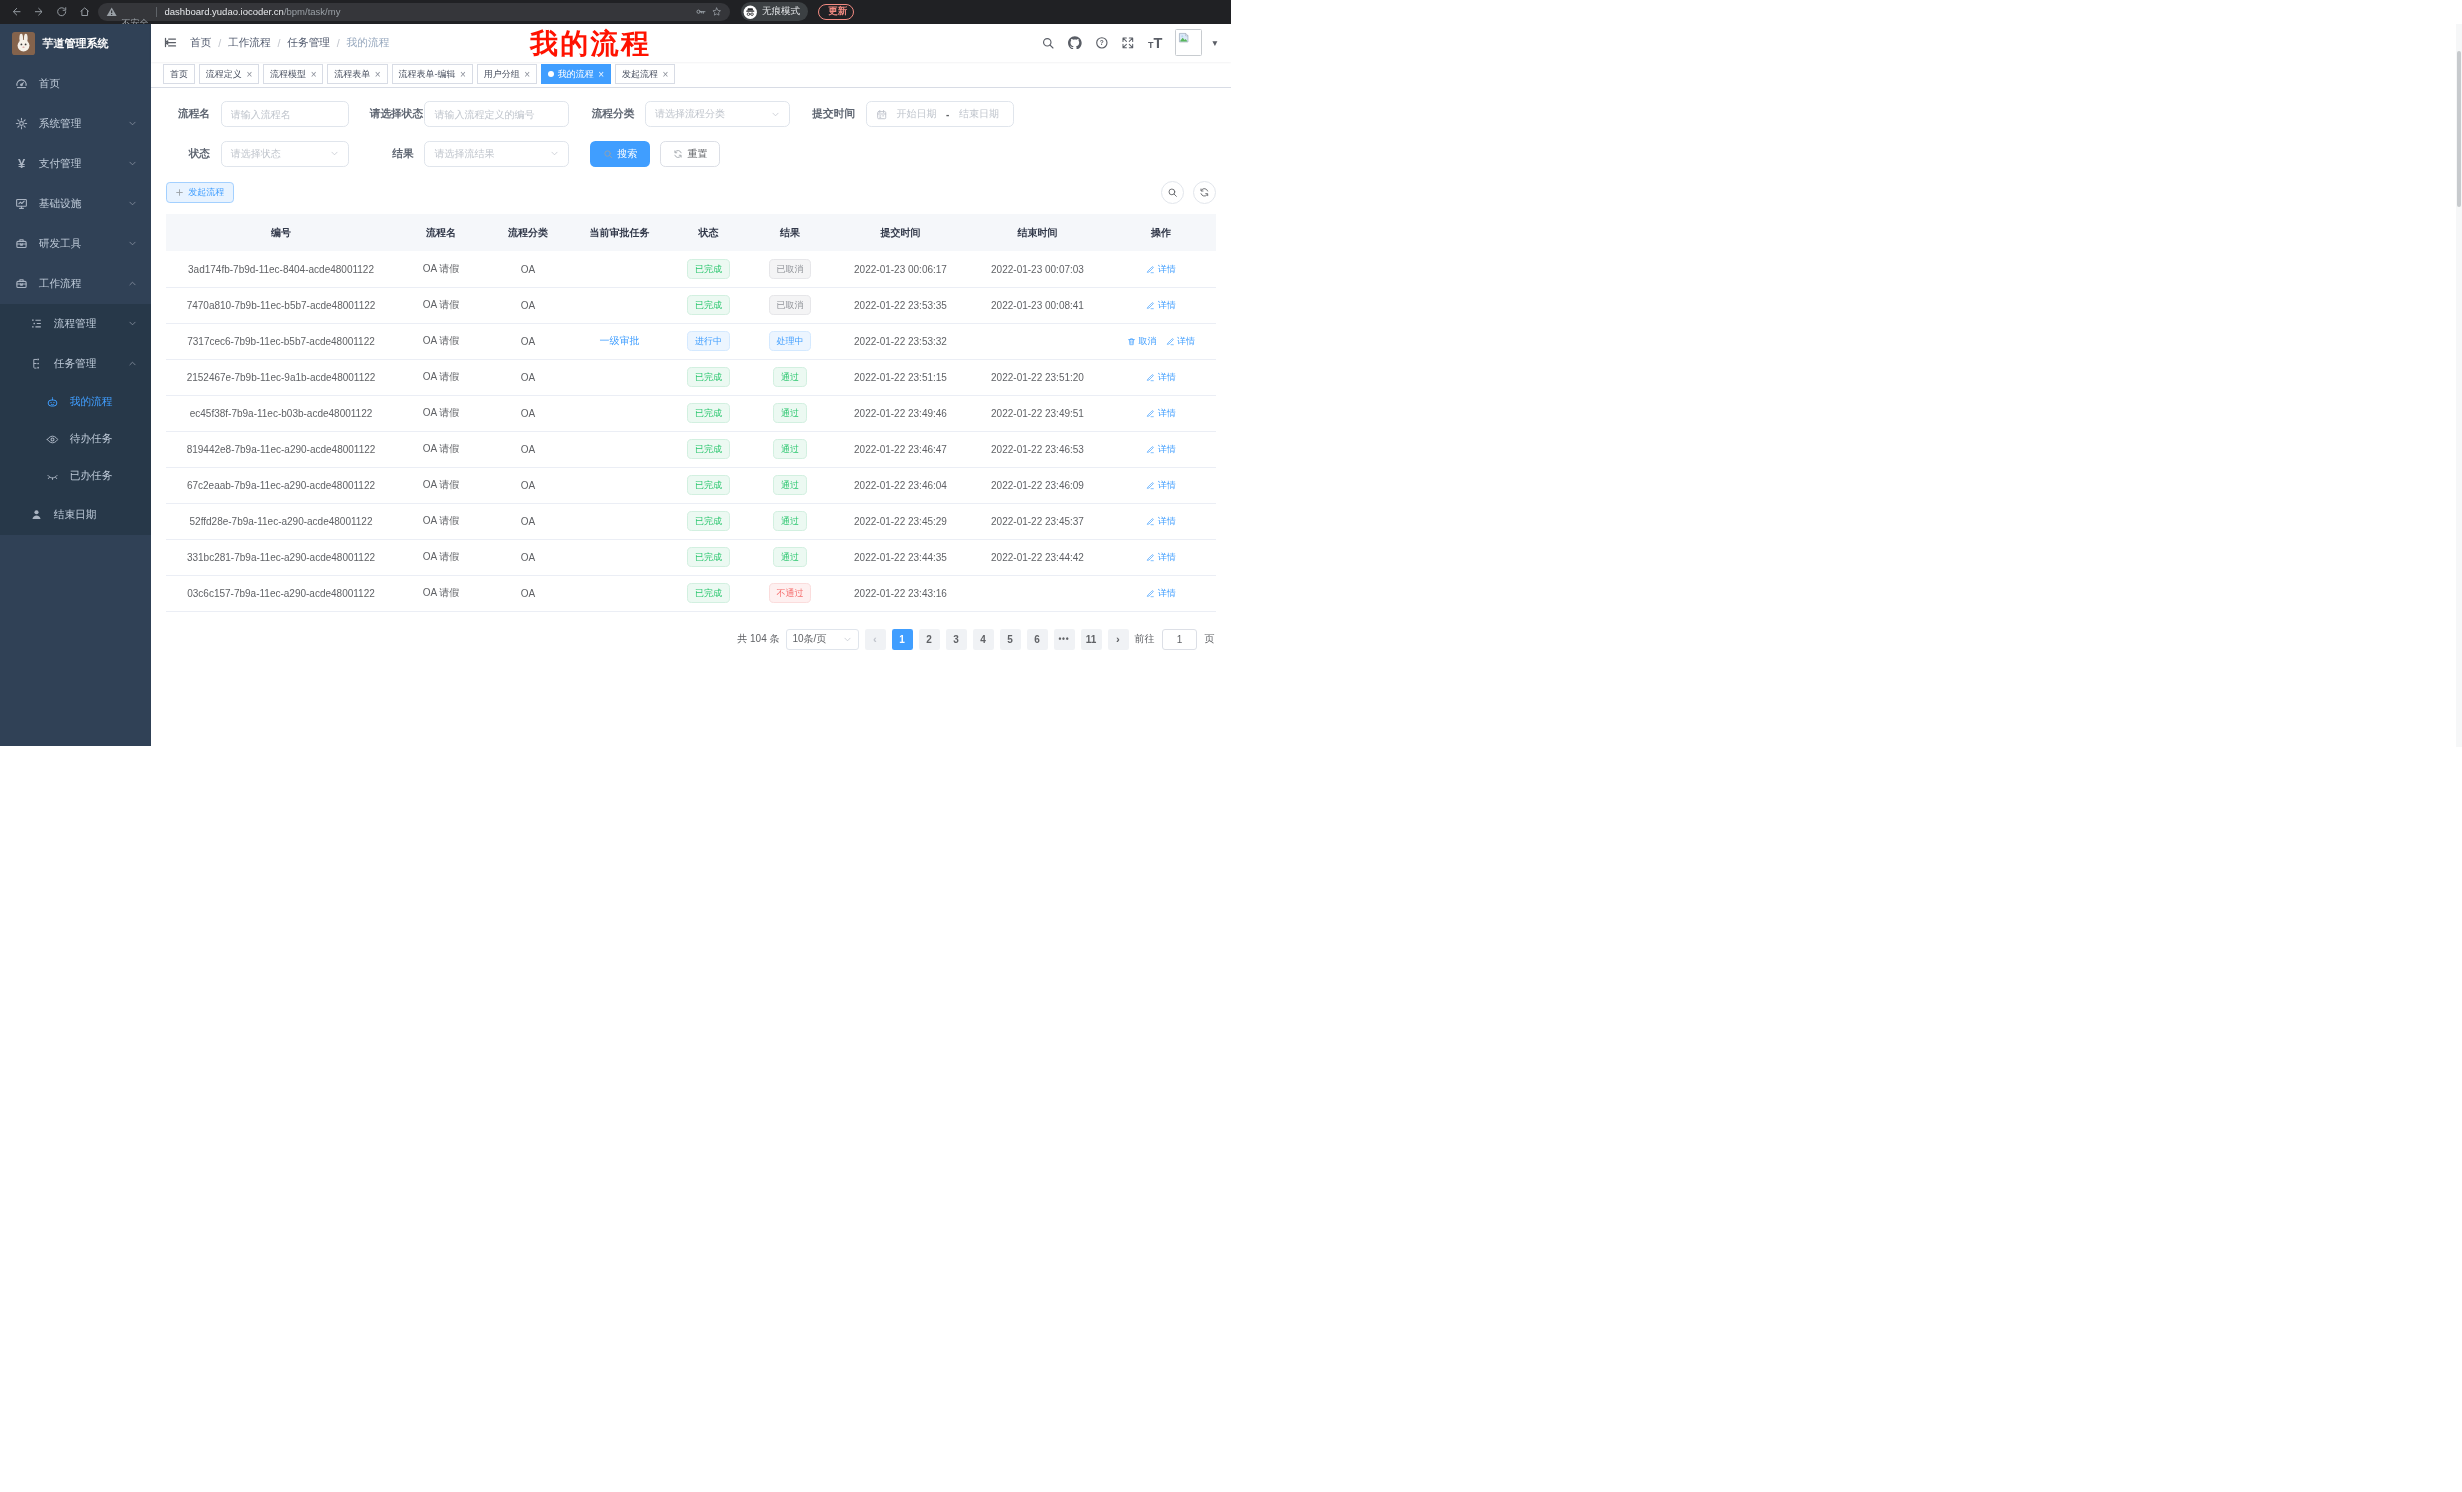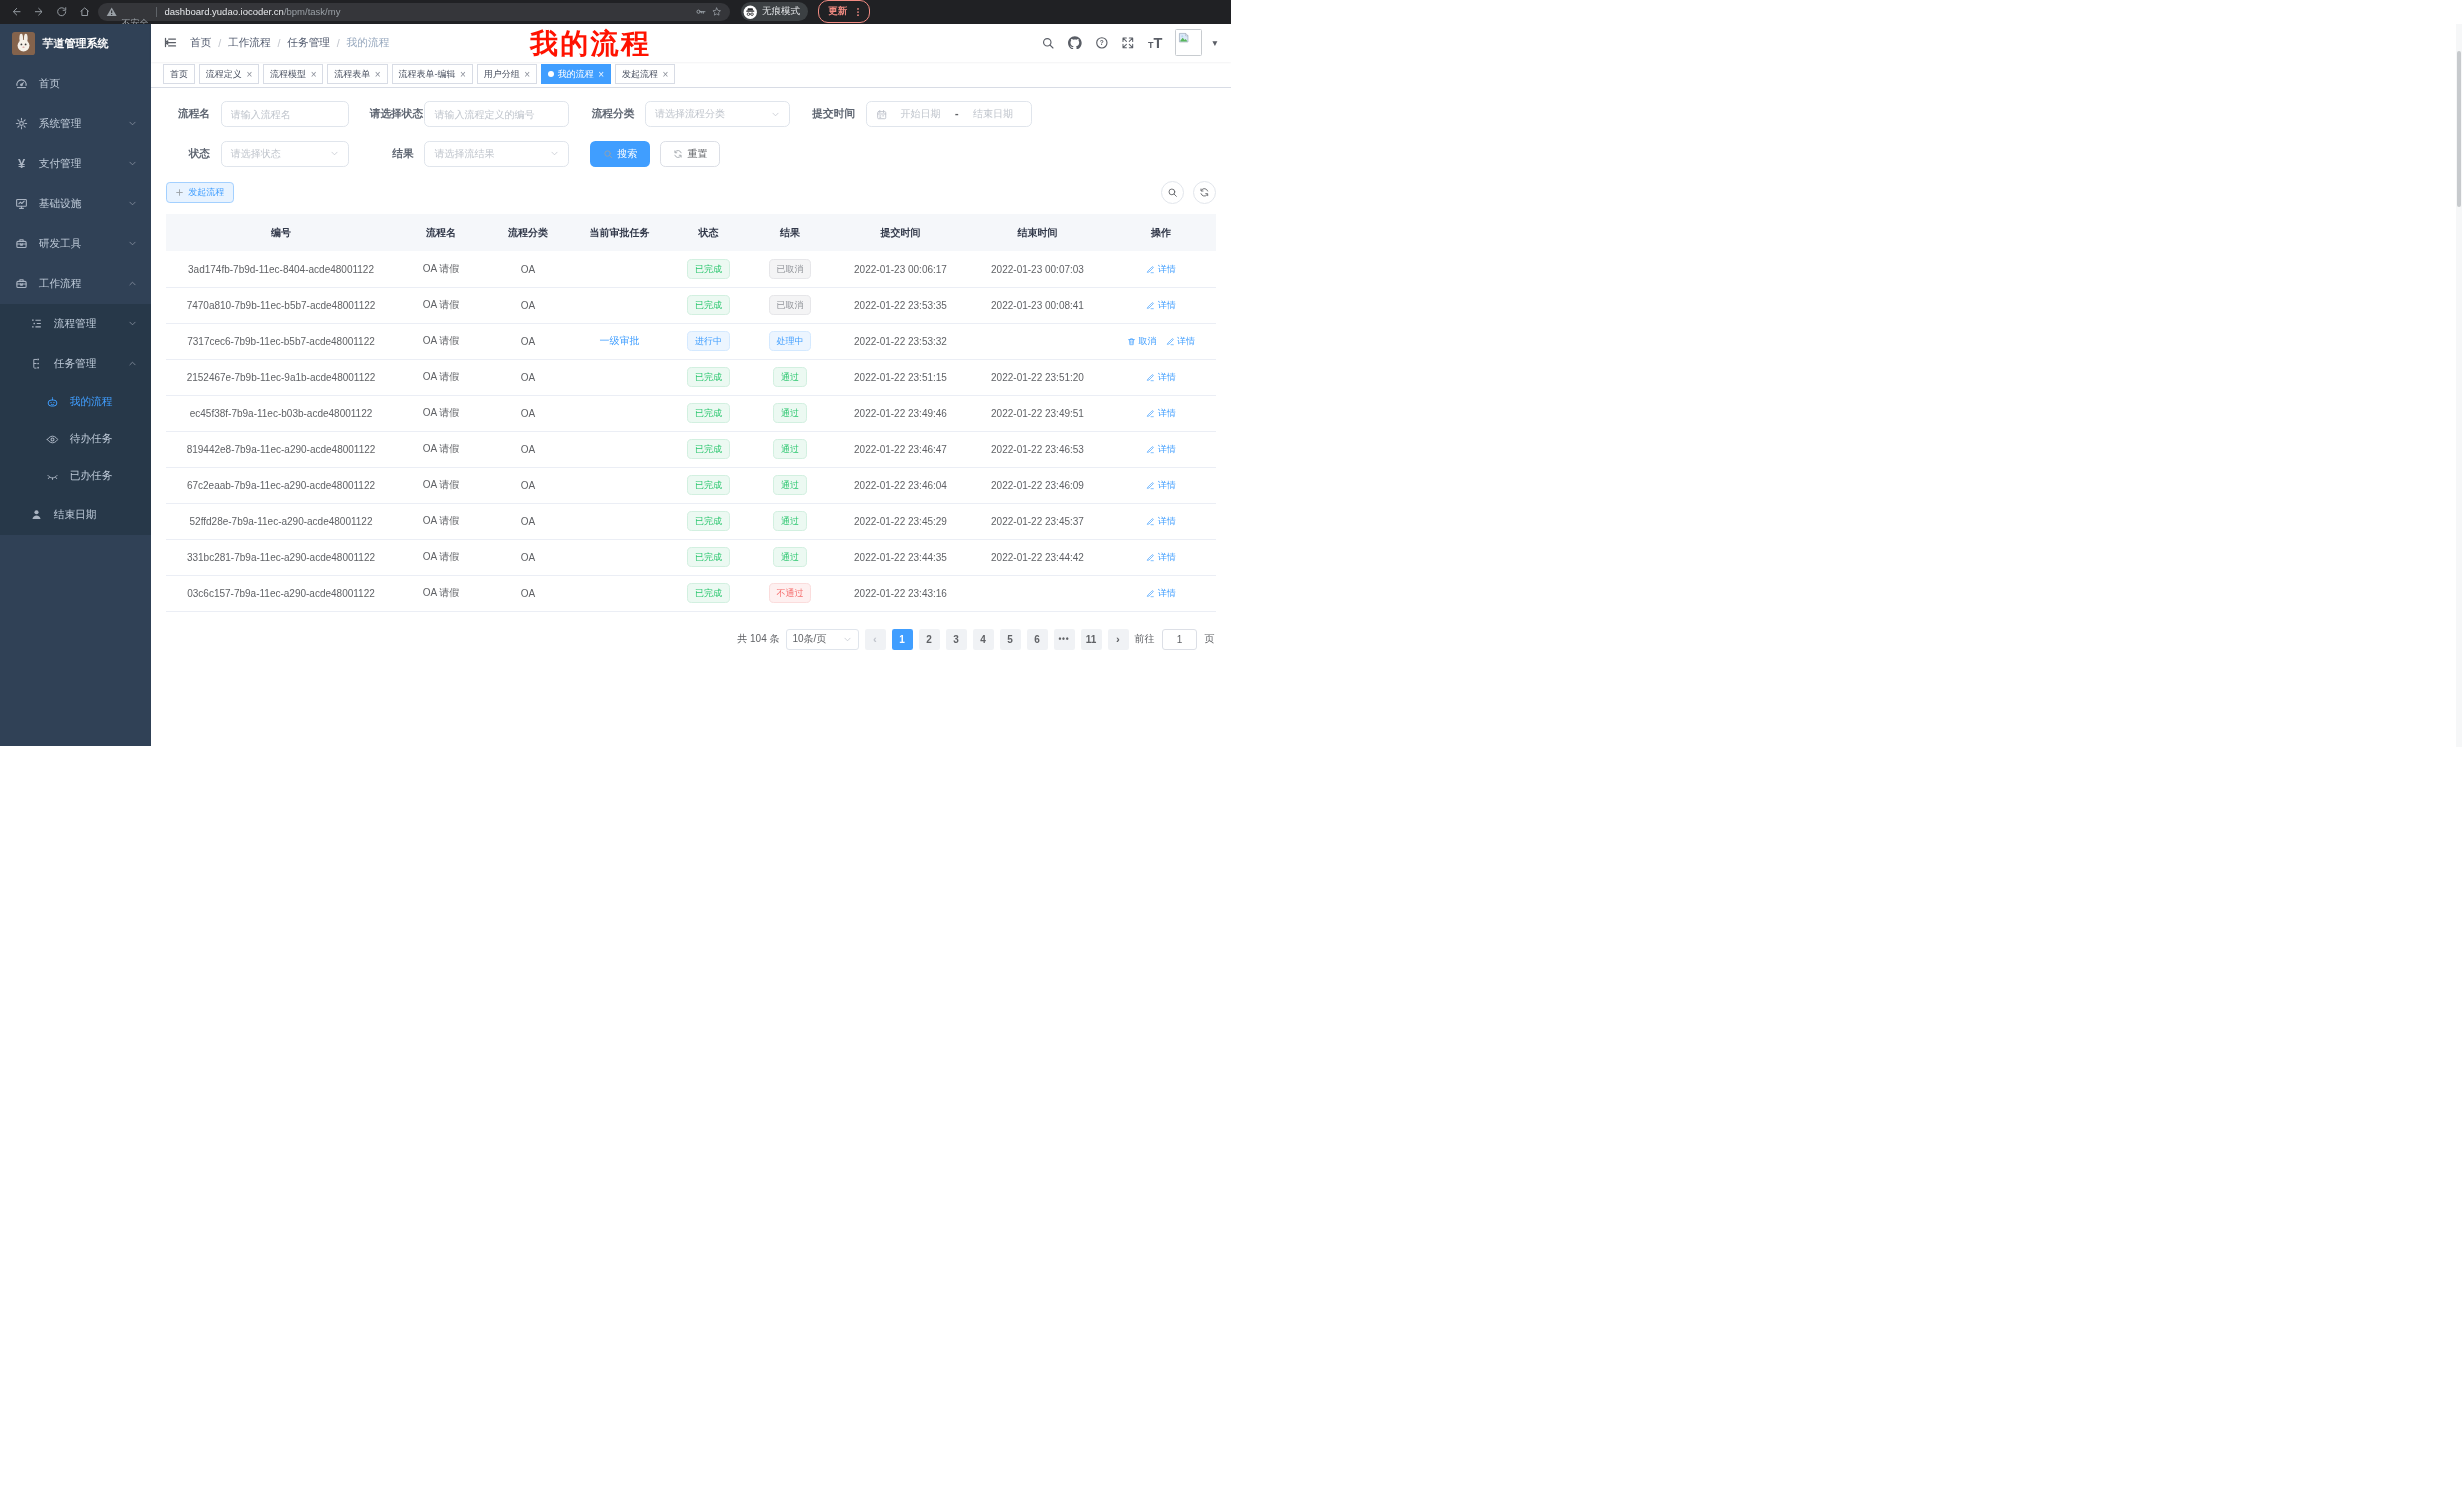--- a/index.html
+++ b/index.html
@@ -16,23 +16,23 @@
   .url-pill { flex:0 0 632px; height:17.5px; background:#35363a; border-radius:9px;
     display:flex; align-items:center; padding:0 7.6px; gap:4.6px; }
   .nsec { color:#9aa0a6; font-size:9px;margin-top:24px; }
   .pill-div { width:0.8px; height:10px; background:#5f6368; margin:0 3px; }
   .url { font-size:9.5px; color:#e8eaed; }
   .url .path { color:#9aa0a6; }
   .pill-spacer { flex:1; }
   .incog { margin-left:6px; height:19px; background:#3c4043; border-radius:10px;
     display:flex; align-items:center; gap:4.6px; padding:0 7.6px 0 2.3px; color:#e8eaed; font-size:9.5px; }
   .incog .bicon svg { width:14.5px; height:14.5px; }
-  .update-btn { margin-left:6px; height:23px; border:1.1px solid #f28b82; border-radius:10px;
+  .update-btn { margin-left:6px; height:16px; border:1.1px solid #f28b82; border-radius:10px;
     display:flex; align-items:center; gap:6px; padding:0 6px 0 9px; color:#f28b82;
-    font-size:9.5px; font-weight:700; }
+    font-size:9.5px; font-weight:700;flex-direction:column; }
   .update-btn .bicon { color:#f28b82; }
   .update-btn .bicon svg { width:10px; height:10px; }
 
   
   .app { display:flex; height:723px; }
   .sidebar { width:151px; background:#304156; flex:0 0 151px; overflow:hidden; }
   .logo-row { height:40px; display:flex; align-items:center; gap:7.6px; padding-left:12px; }
   .logo-img svg { width:23px; height:23px; }
   .logo-title { color:#fff; font-size:11px; font-weight:700; }
   .menu { display:flex; flex-direction:column; }
@@ -83,21 +83,21 @@
 
   
   .content { padding:13.7px 15px 0; flex:1; overflow:hidden; }
   .frow { display:flex; align-items:center; margin-bottom:13.7px; }
   .fgroup { display:flex; align-items:center; margin-right:21px; }
   .flabel { width:44px; text-align:right; font-size:10.7px; font-weight:700; color:#5f6672; margin-right:10.7px; white-space:nowrap; }
   .ctrl { height:26px; border:0.8px solid #e0e5ec; border-radius:5.3px; background:#fff;
     display:flex; align-items:center; padding:0 9px; font-size:10px; color:#bfc4cc; }
   input.ctrl { outline:none; }
   input.ctrl::placeholder { color:#bfc4cc; }
-  .w-a { width:128px; } .w-b { width:145px; } .w-c { width:145px; } .w-d { width:166px;font-family:Liberation Mono, monospace; }
+  .w-a { width:128px; } .w-b { width:145px; } .w-c { width:145px; } .w-d { width:148px; }
   .sel { justify-content:space-between; cursor:pointer; }
   .sel .sel-ph { flex:1; }
   .sel .bicon { color:#c0c4cc; } .sel .bicon svg { width:9px; height:9px; }
   .daterange { gap:4.6px; cursor:pointer; }
   .daterange .bicon { color:#c0c4cc; } .daterange .bicon svg { width:11.4px; height:11.4px; }
   .daterange .dr-txt { flex:1; text-align:center; }
   .daterange .dr-sep { color:#606266; font-weight:700; }
   .btn { height:26px; border-radius:5.3px; display:inline-flex; align-items:center; gap:4.6px;
     padding:0 11.4px; font-size:10px; cursor:pointer; border:0.8px solid transparent; }
   .btn .bicon svg { width:10px; height:10px; }

